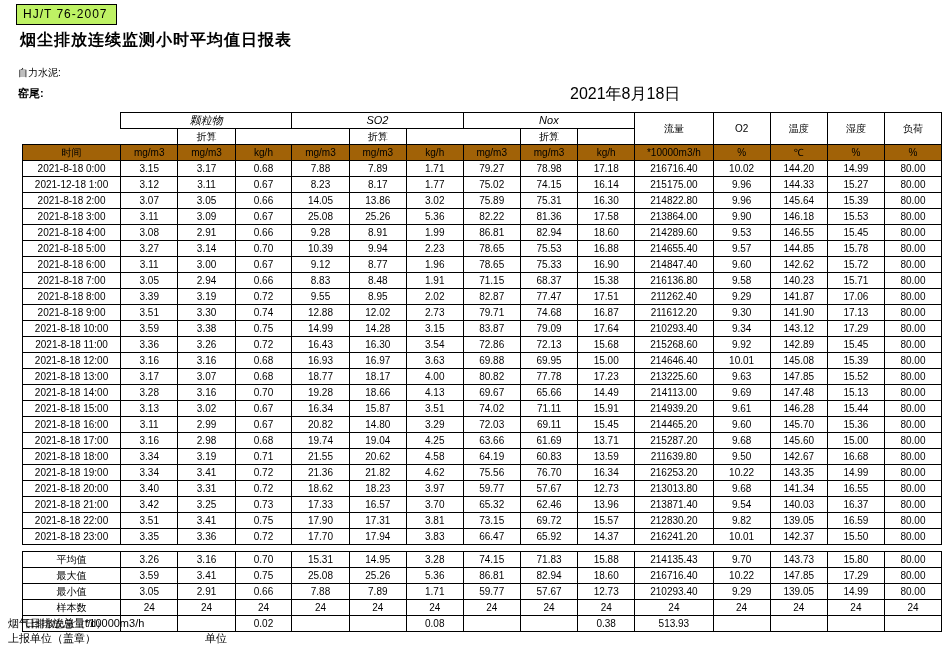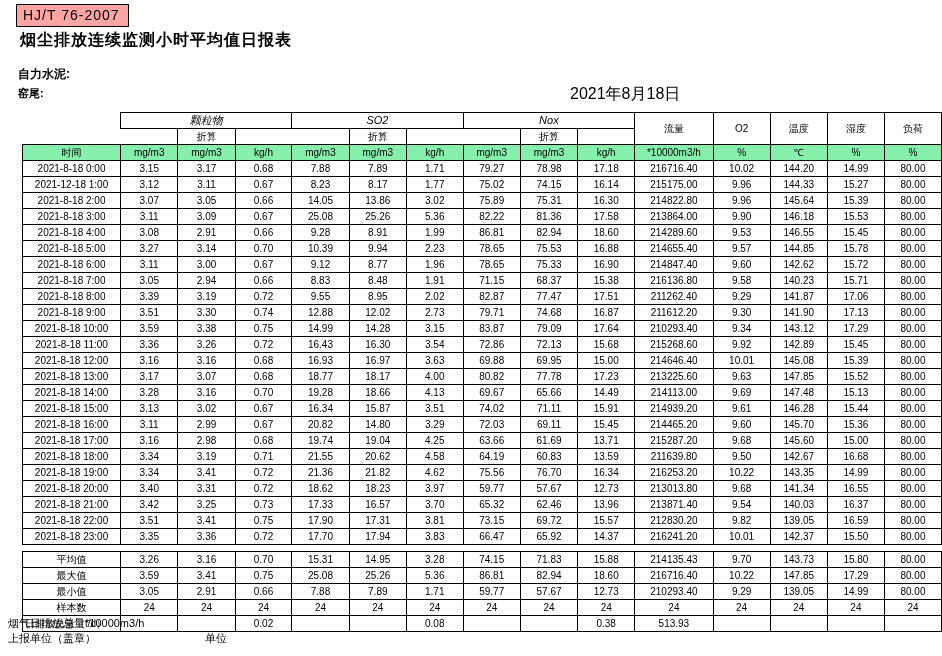--- a/index.html
+++ b/index.html
@@ -10,38 +10,38 @@
     color:#000;
     font-size:11px;
     position:relative;
     overflow:hidden;
   }
   .std-code{
     position:absolute;
     left:16px;top:4px;
     border:1px solid #000;
     padding:2px 8px 3px 6px;
-    font-size:14px;
+    font-size:12px;
     letter-spacing:1px;
-    background:#fca5a5;
+    background:#bef264;
   }
   .doc-title{
     position:absolute;
     left:0;right:0;top:30px;
     text-align:left;
     font-size:16px;
     font-weight:bold;
     letter-spacing:1px;
   }
   .doc-title span{padding-left:20px;}
   .org{
     position:absolute;
     left:18px;top:66px;
-    font-size:12px;
-    font-weight:bold;
+    font-size:10px;
+    font-weight:normal;
   }
   .section{
     position:absolute;
     left:18px;top:86px;
     font-size:11px;
     font-weight:bold;
   }
   .report-date{
     position:absolute;
     left:570px;top:84px;
@@ -57,21 +57,21 @@
     border:1px solid #000;
     text-align:center;
     font-weight:normal;
     padding:0;
     height:15px;
     line-height:15px;
     white-space:nowrap;
   }
   .hdr-group{font-style:italic;font-size:11px;}
   .hdr-unit{font-size:10px;margin-top:48px;}
-  .hdr-green{background:#86efac;}
+  .hdr-green{background:#a16207;}
   .row-label{width:96px;text-align:center;font-size:10px;}
   .num{width:58px;text-align:center;}
   .summary td{height:16px;line-height:16px;}
   .spacer-row td{border:none;height:5px;line-height:5px;}
   .nb{border:none !important;}
   .footnotes{
     position:absolute;
     left:8px;top:616px;
     font-size:11px;
     line-height:15px;

